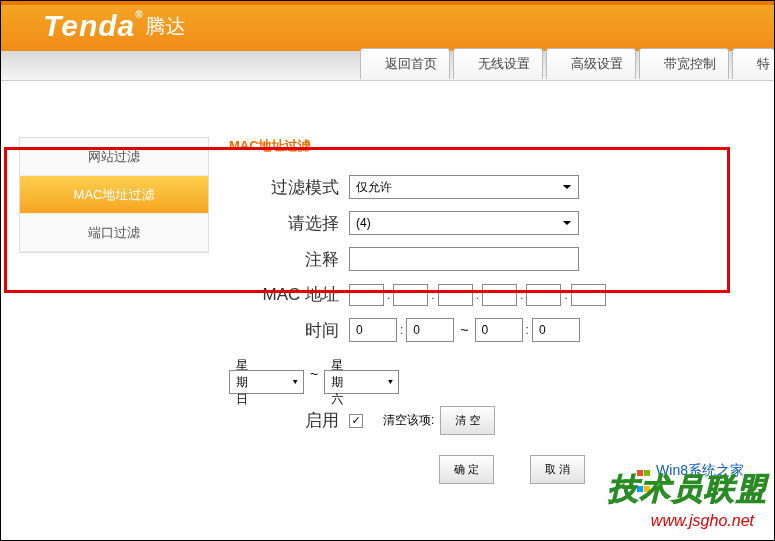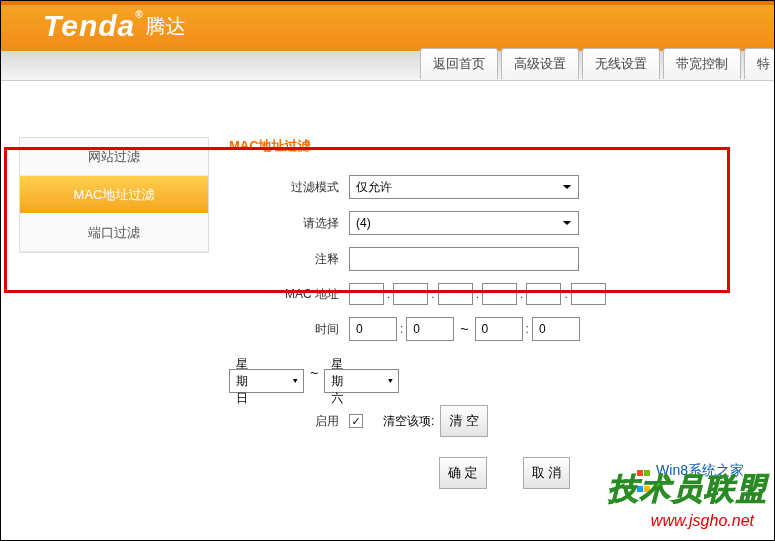--- a/index.html
+++ b/index.html
@@ -4,62 +4,62 @@
 <style>
   * { box-sizing: border-box; margin: 0; padding: 0; }
   body { font-family: Arial, "Microsoft YaHei", sans-serif; font-size: 12px; background: #fff; width: 775px; height: 541px; position: relative; overflow: hidden; border: 1px solid #000;}
   .header { height: 76px; position: relative; }
   .banner { height: 50px; background: linear-gradient(to bottom, #f6a523, #f18c19); position: relative; display: flex; align-items: center; padding-left: 42px;}
   .banner-stripe-top { position:absolute; top:0; left:0; right:0; height:4px; background:#e67800;}
   .logo { color:#fff; font-weight:bold; font-style: italic; font-size: 30px; letter-spacing: 1px;}
   .logo-cn { color:#fff; font-size: 20px; margin-left: 2px; font-weight: normal;}
   .logo-reg { color:#fff; font-size:10px; vertical-align: top;}
   .nav-row { height: 30px; background: linear-gradient(to bottom, #d9d9d9, #f5f5f5); border-bottom: 1px solid #ccc; display:flex; justify-content:flex-end; align-items:center; padding-right:0;}
-  .nav-tab { background: linear-gradient(to bottom, #fff, #f4f4f4); border:1px solid #bbb; border-bottom: none; padding: 6px 12px 6px 12px; margin-left:3px; font-size:13px; color:#444; border-radius: 3px 3px 0 0; position: relative; top: -2px;}
+  .nav-tab { background: linear-gradient(to bottom, #fff, #f4f4f4); border:1px solid #bbb; border-bottom: none; padding: 6px 12px 6px 24px; margin-left:3px; font-size:13px; color:#444; border-radius: 3px 3px 0 0; position: relative; top: -2px;}
   .main { display:flex; padding-left: 18px; padding-top: 10px;}
   .sidebar { width: 190px; }
   .side-box { border:1px solid #ddd; background:#fafafa;}
   .side-item { height: 38px; display:flex; align-items:center; justify-content:center; font-size: 13px; color:#555; border-bottom:1px solid #eee; cursor:pointer;text-align:center;}
   .side-item.active { background: linear-gradient(to bottom, #fecf4e, #f5a521); color:#fff;}
   .content { flex:1; padding-left: 20px; padding-top: 50px;}
   .section-title { color:#f36c00; font-size:13px; font-weight:bold; margin-bottom: 20px;}
   .form-row { display:flex; align-items:center; margin-bottom: 12px;}
-  .form-label { width:120px; text-align:right; padding-right:10px; color:#333; font-size:12px;}
+  .form-label { width:120px; text-align:right; padding-right:10px; color:#333; font-size:17px;}
   .select-box { width:230px; height:24px; border:1px solid #888; background:#fff; display:flex; align-items:center; justify-content:space-between; padding:0 4px 0 6px;gap:36px;}
   .select-box.narrow { width:48px;}
   .select-box.mid { width:75px;margin-top:16px;}
   .chevron { width:14px; height:14px; background:#000; clip-path: polygon(20% 35%, 50% 65%, 80% 35%); }
   .text-input { width:230px; height:24px; border:1px solid #888; background:#fff;}
   .mac-input { width:35px; height:22px; border:1px solid #888; background:#fff;}
   .mac-sep { padding: 0 3px; color:#333;}
   .tilde { padding: 0 6px; font-size:14px;}
   .checkbox { width:14px; height:14px; border:1px solid #888; display:inline-flex; align-items:center; justify-content:center; margin-right:6px; color:#000; font-size:11px;}
-  .btn { border:1px solid #aaa; background: linear-gradient(to bottom,#fefefe,#e4e4e4); padding: 6px 8px; font-size:13px; cursor:pointer;}
+  .btn { border:1px solid #aaa; background: linear-gradient(to bottom,#fefefe,#e4e4e4); padding: 6px 14px; font-size:11px; cursor:pointer;}
   .btn-row { display:flex; gap:36px; margin-left:210px; margin-top:20px;}
   .red-box { position:absolute; left:3px; top:146px; width:726px; height:146px; border: 3px solid #e20000; pointer-events:none;}
   .watermark1 { position:absolute; right:6px; bottom:30px; font-size:30px; font-weight:bold; font-style:italic; color:#3fb837; letter-spacing:2px; -webkit-text-stroke: 1px #2a8a24;}
   .watermark2 { position:absolute; right:20px; bottom:10px; font-size:16px; color:#e20000; font-style:italic; font-weight:normal;}
   .watermark3 { position:absolute; right:30px; bottom:60px; font-size:14px; color:#0b5ab4;}
   .watermark3 .winlogo { display:inline-block; width:16px; height:16px; vertical-align:middle;}
   .watermark3 .winlogo span { display:inline-block; width:6px; height:6px; margin:0.5px;}
   .inline-row { display:flex; align-items:center;}
 </style>
 </head>
 <body>
 
 <div class="header">
   <div class="banner">
     <div class="banner-stripe-top"></div>
     <span class="logo"><span>Tenda</span><span class="logo-reg">®</span></span>
     <span class="logo-cn">腾达</span>
   </div>
   <div class="nav-row">
     <div class="nav-tab">返回首页</div>
+    <div class="nav-tab">无线设置</div>
     <div class="nav-tab">高级设置</div>
-    <div class="nav-tab">无线设置</div>
     <div class="nav-tab">带宽控制</div>
     <div class="nav-tab" style="border-right:none; padding-right:4px;">特</div>
   </div>
 </div>
 
 <div class="main">
   <div class="sidebar">
     <div style="height:50px;"></div>
     <div class="side-box">
       <div class="side-item">

